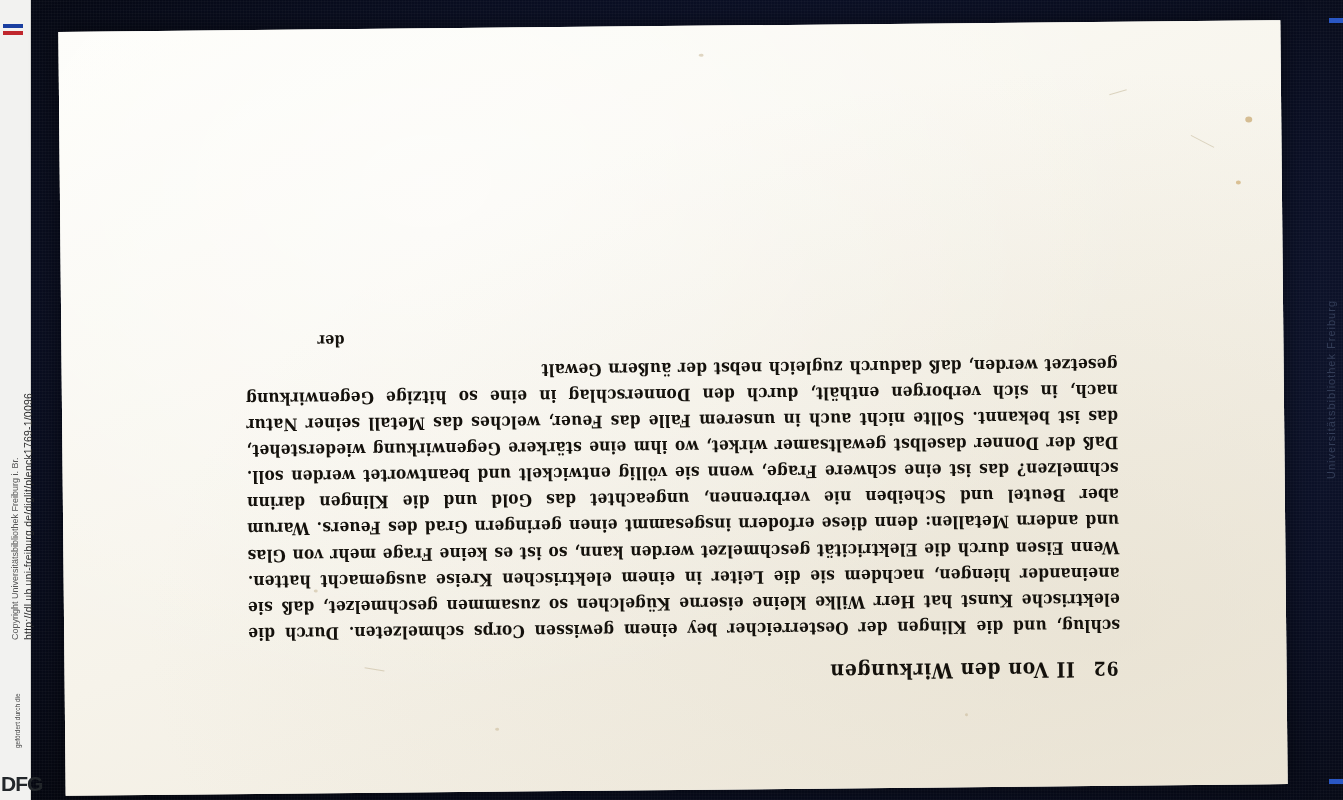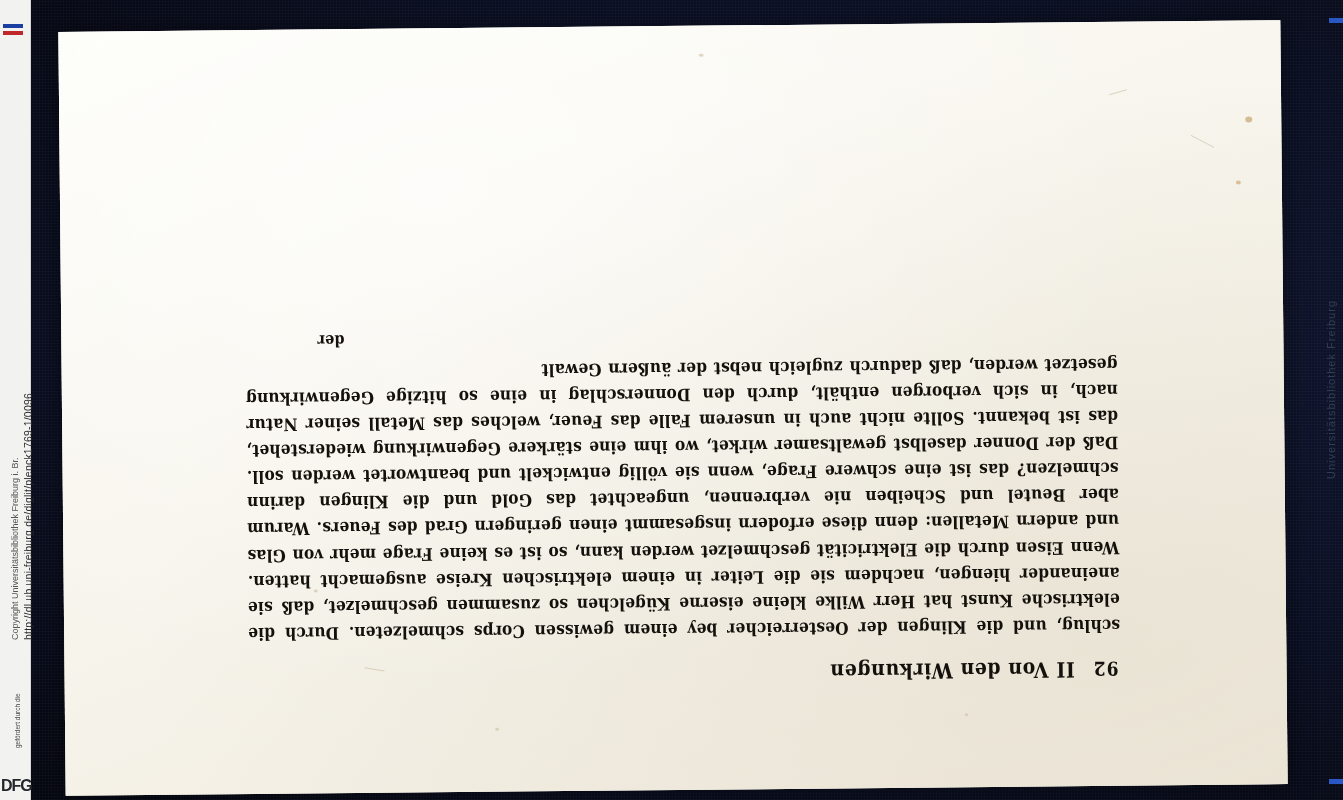--- a/index.html
+++ b/index.html
@@ -76,21 +76,21 @@
   #dfg-block {
     position: absolute;
     left: 1px;
     bottom: 6px;
     width: 28px;
     text-align: center;
   }
   #dfg-logo {
     font-family: "Liberation Sans", sans-serif;
     font-weight: bold;
-    font-size: 16px;
+    font-size: 21px;
     letter-spacing: -1px;
     color: #23272b;
     line-height: 1;
   }
   #dfg-caption {
     position: absolute;
     left: 14px;
     bottom: 44px;
     transform: rotate(-90deg);
     transform-origin: 0 0;

